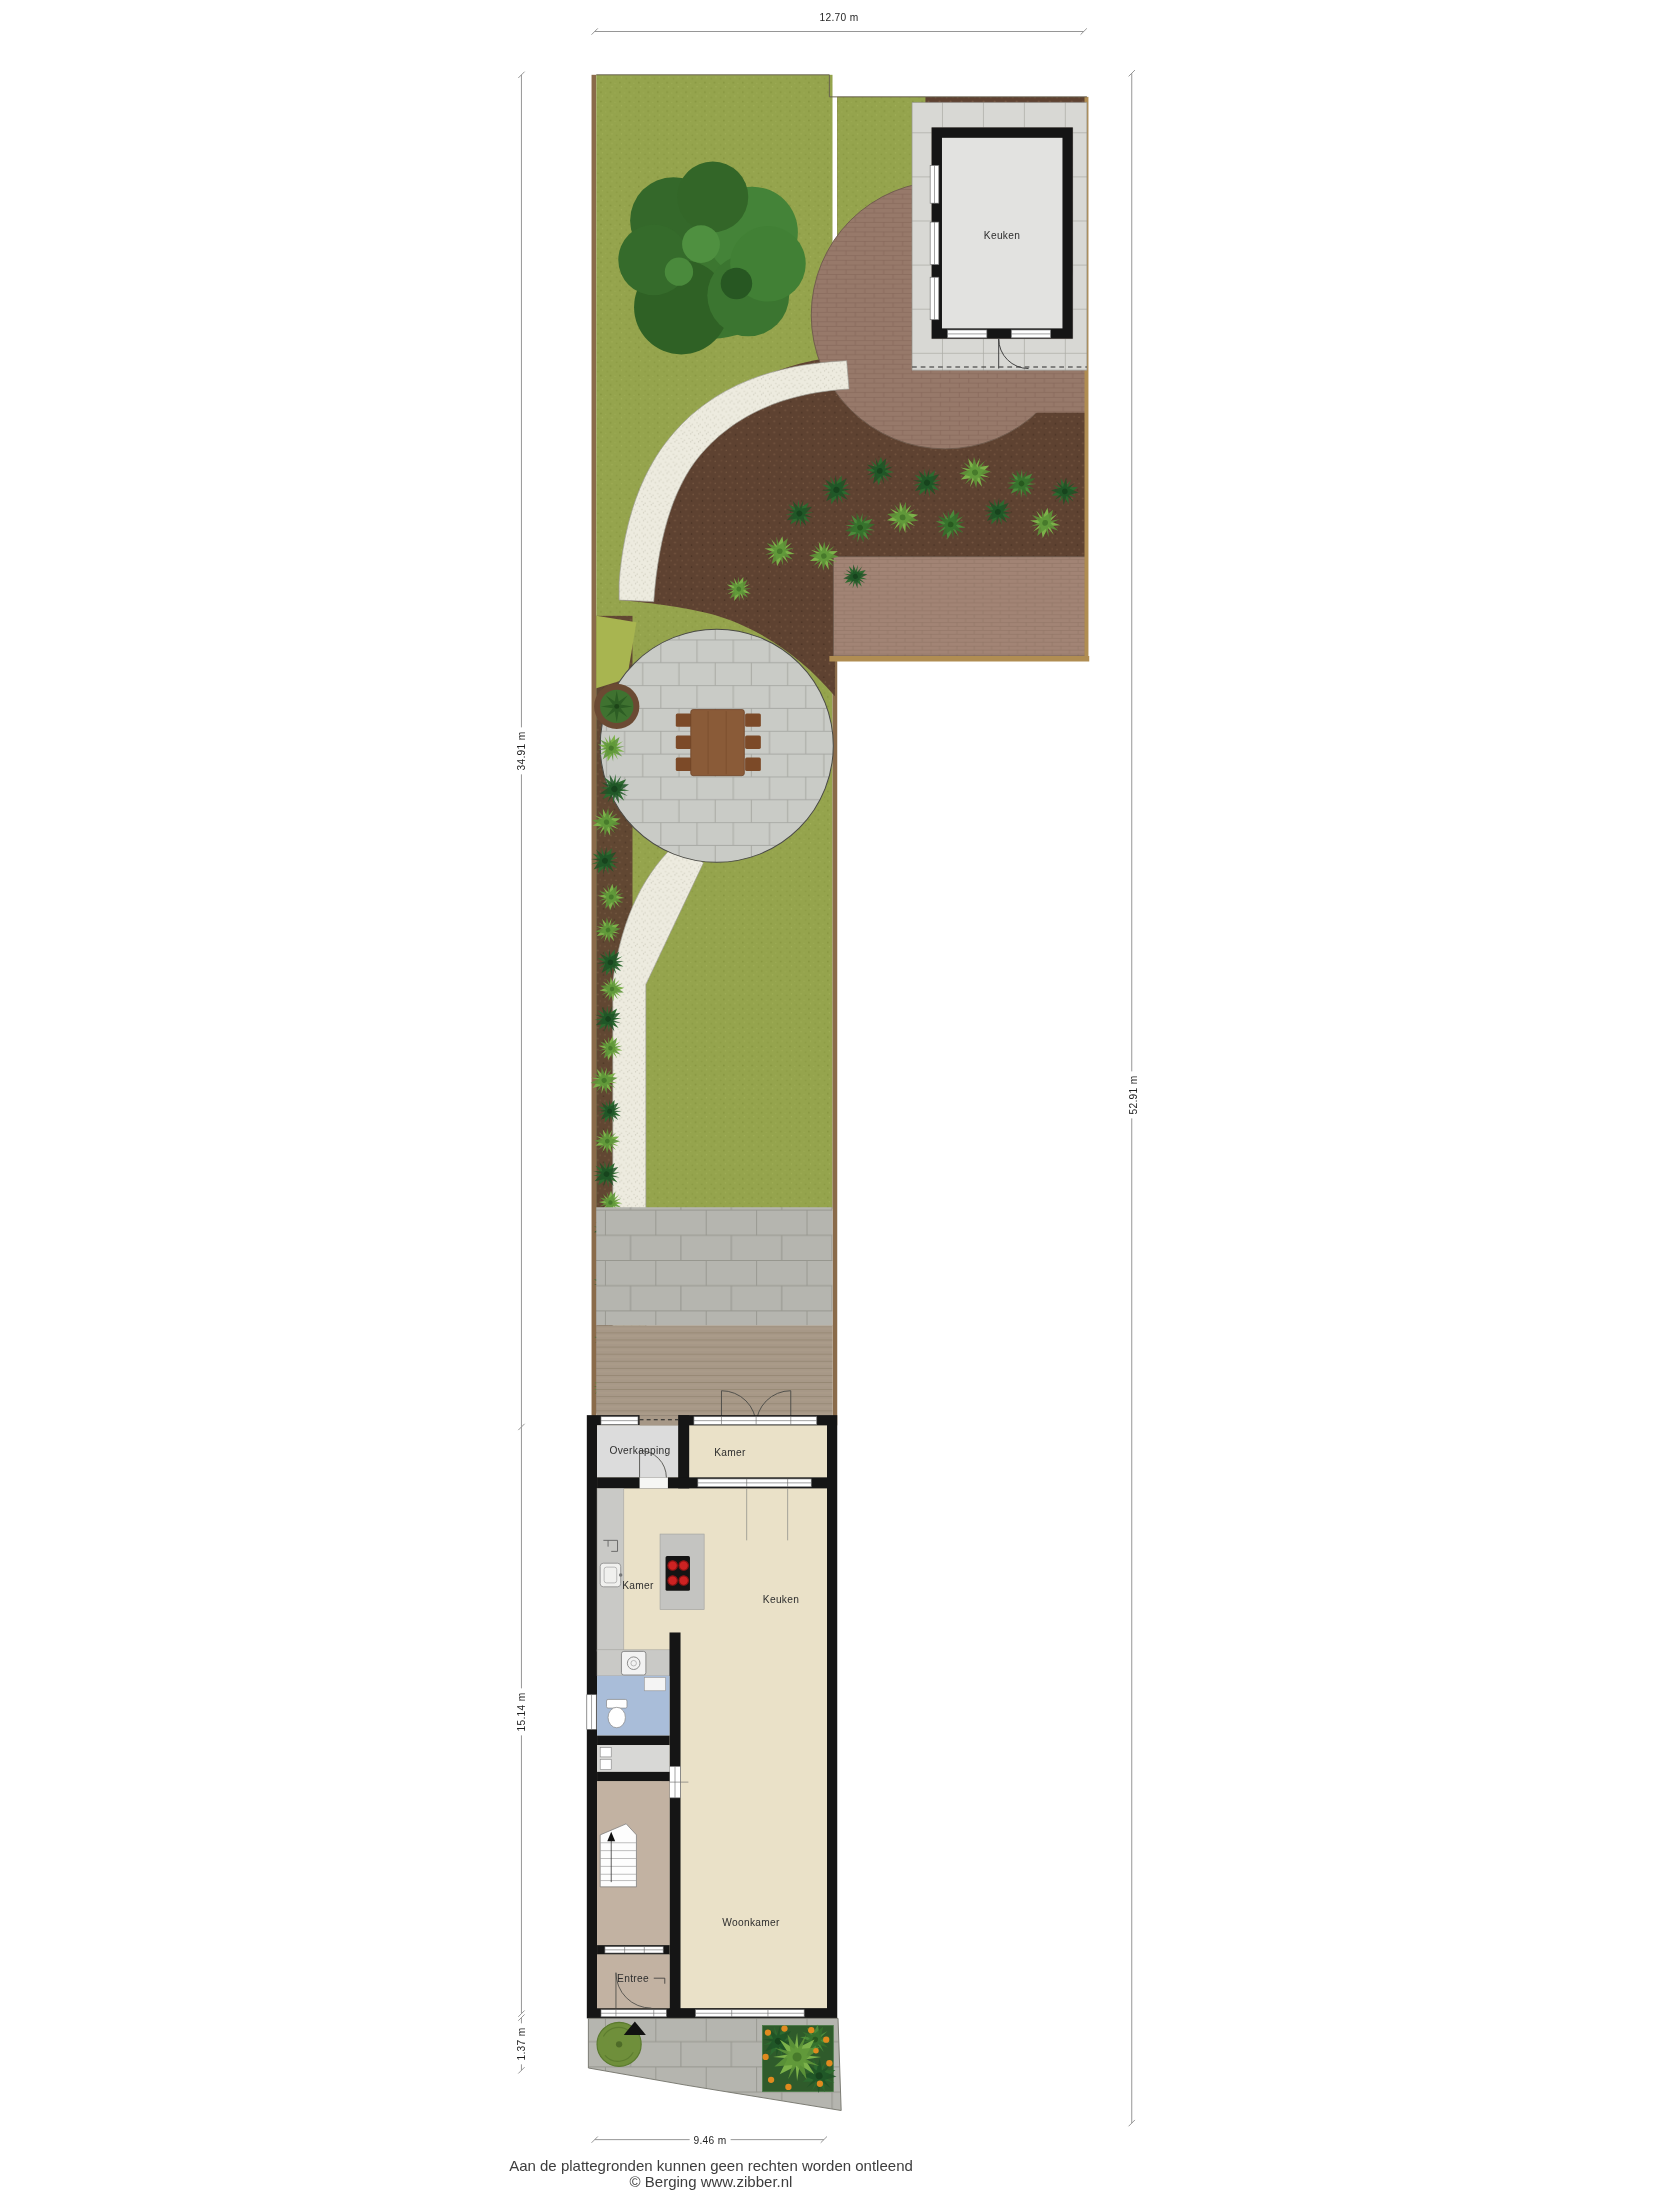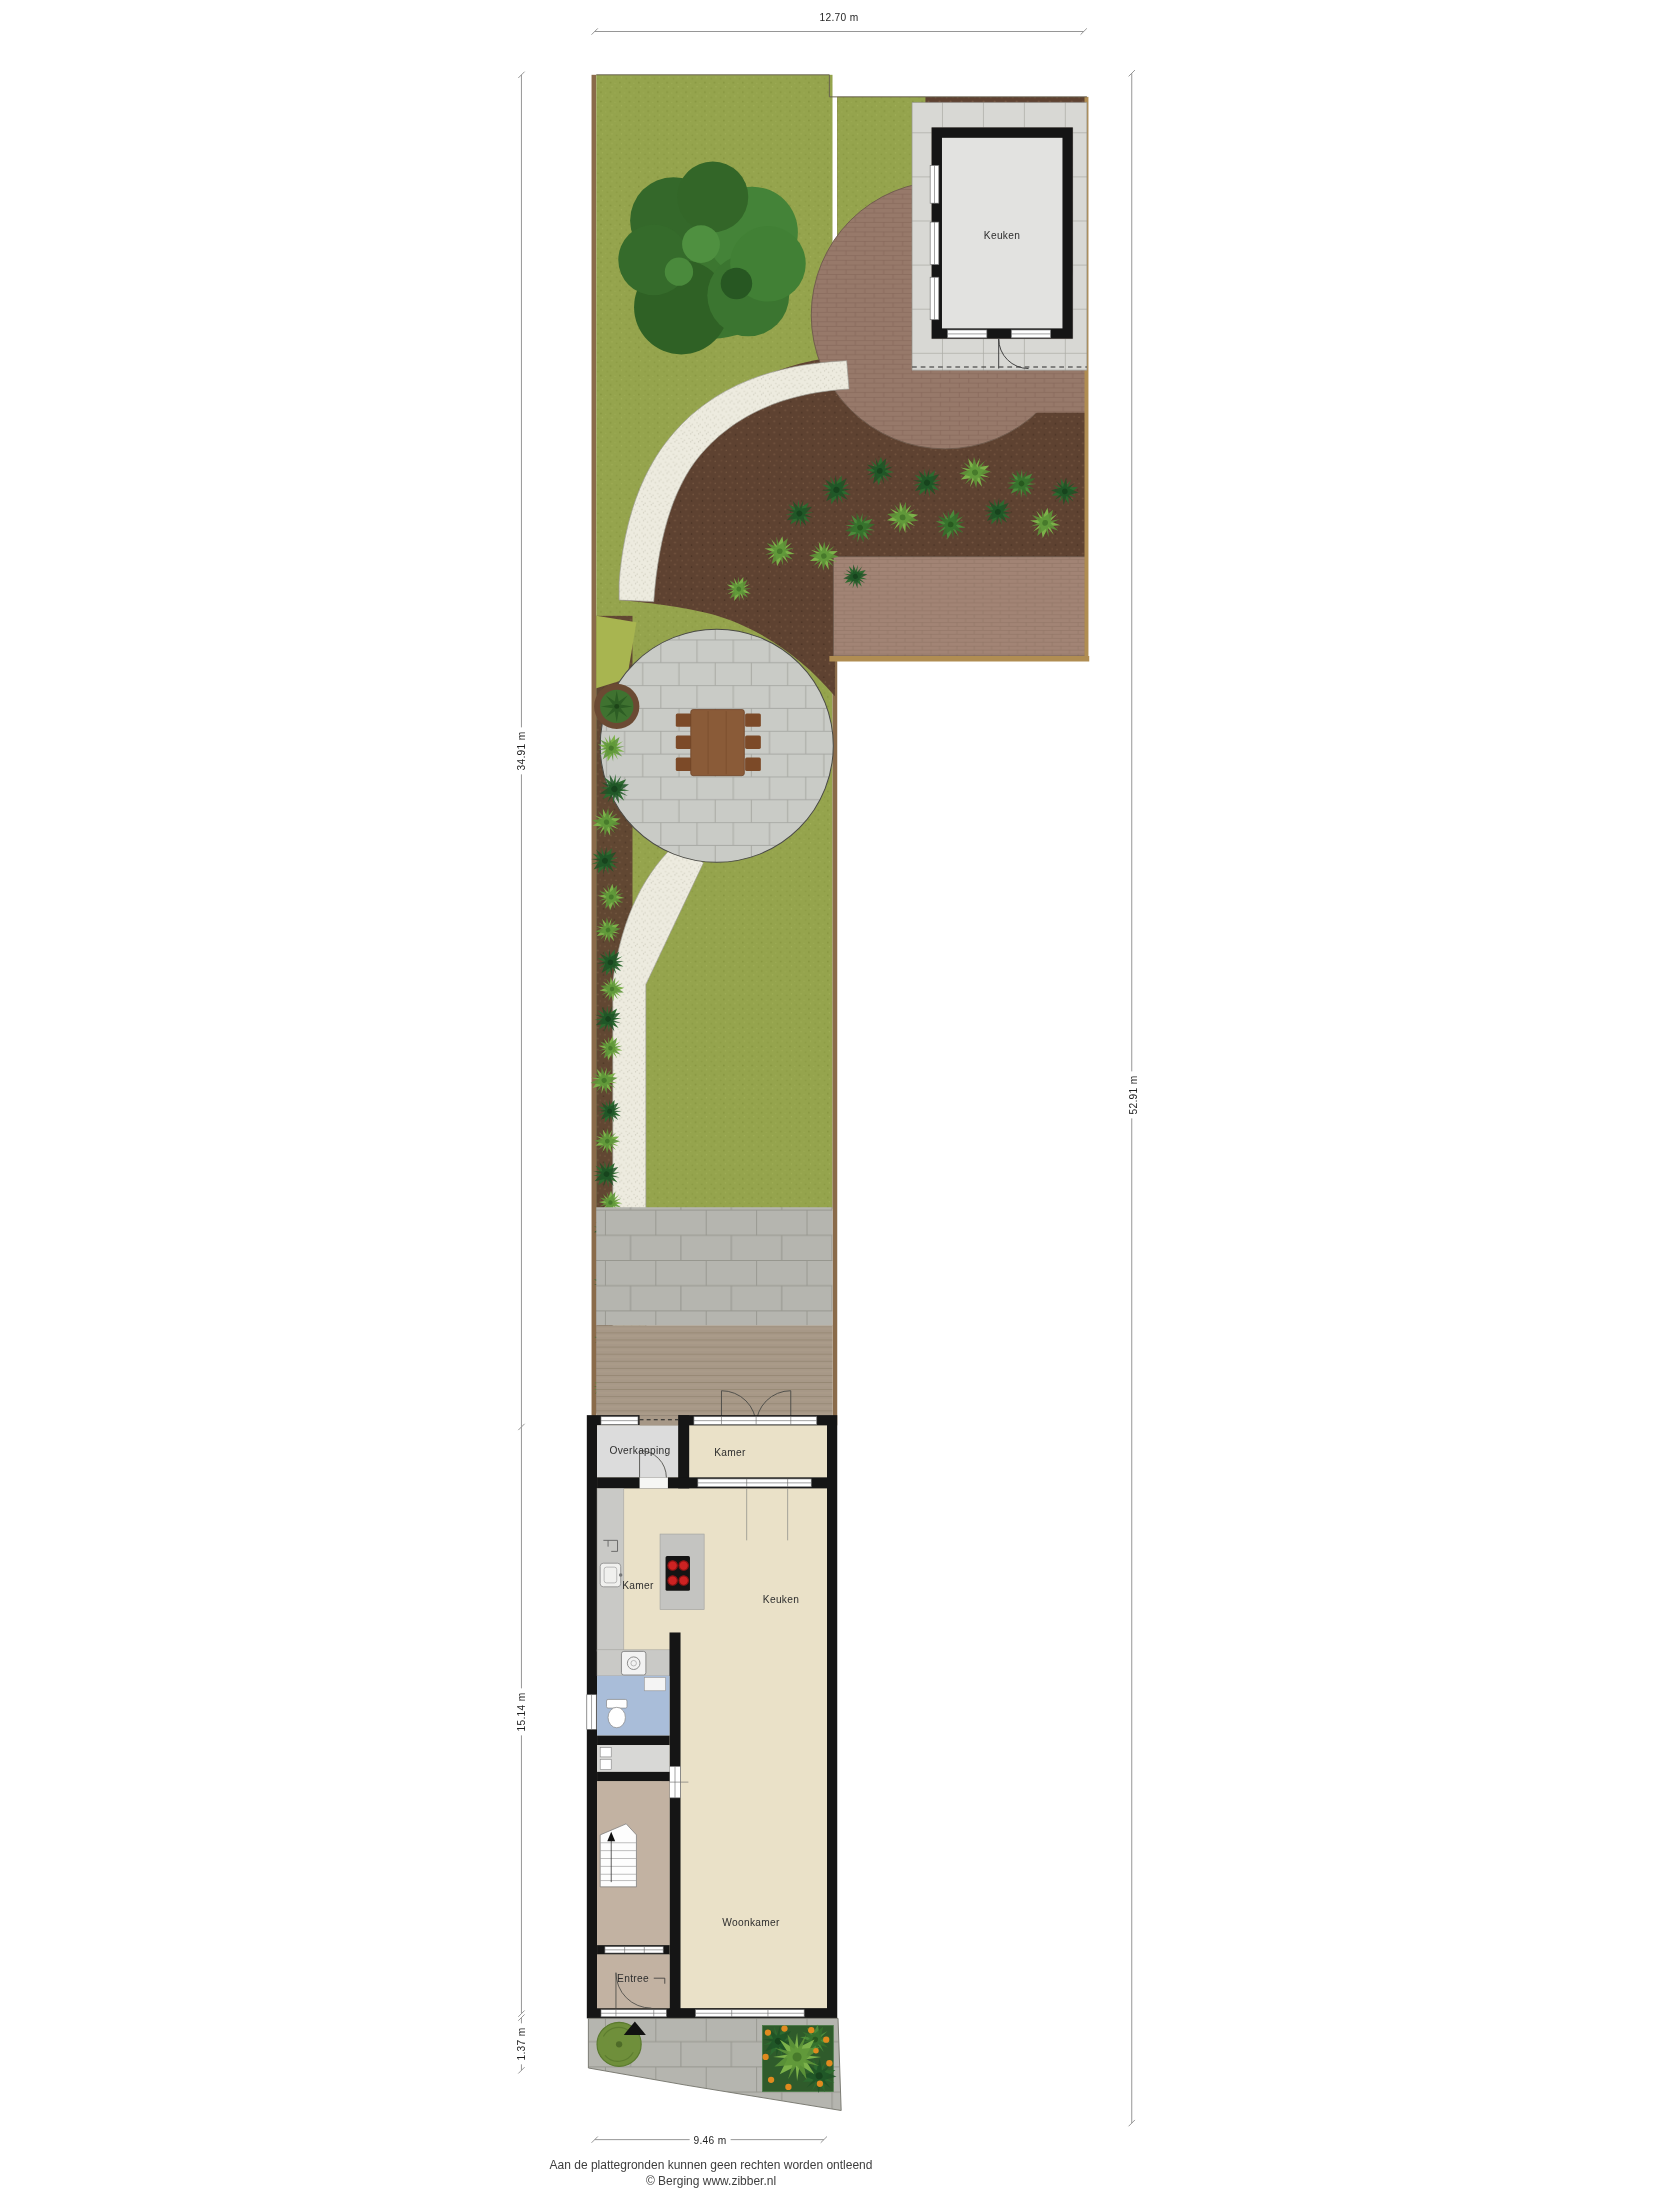--- a/index.html
+++ b/index.html
@@ -3,21 +3,21 @@
 <meta charset="utf-8">
 <style>
   html,body{margin:0;padding:0;}
   body{width:1654px;height:2205px;background:#ffffff;position:relative;
        font-family:"Liberation Sans",sans-serif;overflow:hidden;}
   #scene{position:absolute;left:0;top:0;}
   .lbl{position:absolute;font-size:10.2px;color:#2e2e2e;white-space:nowrap;
        transform:translate(-50%,-50%);letter-spacing:0.3px;}
   .dim{background:#ffffff;padding:0 3.9px;color:#1f1f1f;}
   .rot{transform:translate(-50%,-50%) rotate(-90deg);}
-  .foot{position:absolute;font-size:12px;color:#3d3d3d;white-space:nowrap;
+  .foot{position:absolute;font-size:15px;color:#3d3d3d;white-space:nowrap;
         transform:translate(-50%,-50%);text-align:center;}
 </style>
 </head>
 <body>
 
 <svg id="scene" width="1654" height="2205" viewBox="0 0 2100 2800">
   <defs>
     <pattern id="grassP" width="12" height="12" patternUnits="userSpaceOnUse">
       <rect width="12" height="12" fill="#95a44d"></rect>
       <circle cx="3" cy="4" r="1.1" fill="#8b9a43"></circle>

